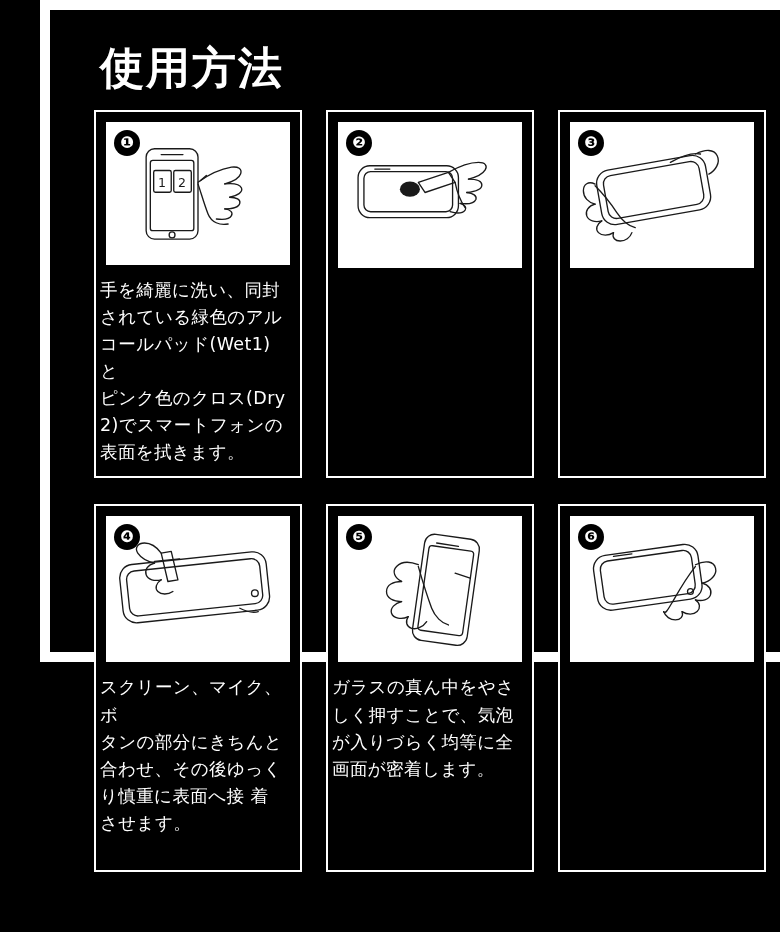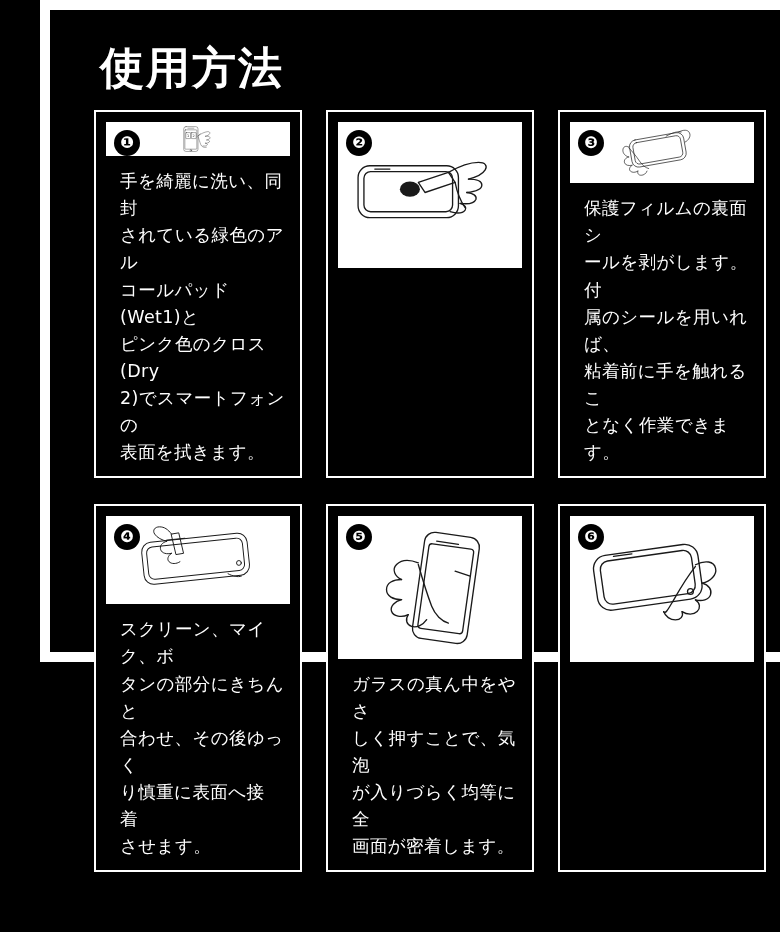--- a/index.html
+++ b/index.html
@@ -79,21 +79,21 @@
     z-index: 5;
   }
   .illus svg {
     position: absolute;
     left: 0;
     top: 0;
     width: 100%;
     height: 100%;
   }
   .caption {
-    padding: 12px 12px 10px 24px;
+    padding: 12px 12px 10px 4px;
     font-size: 17.5px;
     line-height: 1.55;
     letter-spacing: 0.4px;
     color: #ffffff;
     white-space: pre-wrap;
     font-family: "DejaVu Sans", "Liberation Sans", sans-serif;
   }
 </style>
 </head>
 <body>
@@ -165,25 +165,20 @@
               <path d="M150 24 C162 18 172 18 176 26 C180 34 174 44 166 48"></path>
               <path d="M120 34 C134 26 146 22 156 24"></path>
               <path d="M30 60 C22 56 16 60 16 68 C16 76 22 82 30 84"></path>
               <path d="M30 84 C22 86 18 92 20 98 C22 104 30 106 38 104"></path>
               <path d="M38 104 C32 108 30 114 34 118 C38 122 46 122 52 118"></path>
               <path d="M52 118 C50 124 54 128 60 128 C66 128 72 124 74 118"></path>
               <path d="M30 62 C38 70 48 82 56 94 C62 103 70 110 78 112"></path>
             </g>
           </svg>
         </div>
-        <div class="caption">保護フィルムの裏面シ
-ールを剥がします。付
-属のシールを用いれば、
-粘着前に手を触れるこ
-となく作業できます。</div>
       </div>
 
       <div class="step">
         <div class="illus">
           <div class="badge">❹</div>
           <svg viewBox="0 0 220 146" preserveAspectRatio="xMidYMid meet">
             <g fill="none" stroke="#1a1a1a" stroke-width="1.6" stroke-linejoin="round" stroke-linecap="round">
               <rect x="18" y="36" width="176" height="70" rx="16" transform="rotate(-6 106 71)"></rect>
               <rect x="26" y="44" width="160" height="54" rx="10" transform="rotate(-6 106 71)"></rect>
               <line x1="58" y1="40" x2="88" y2="37"></line>

